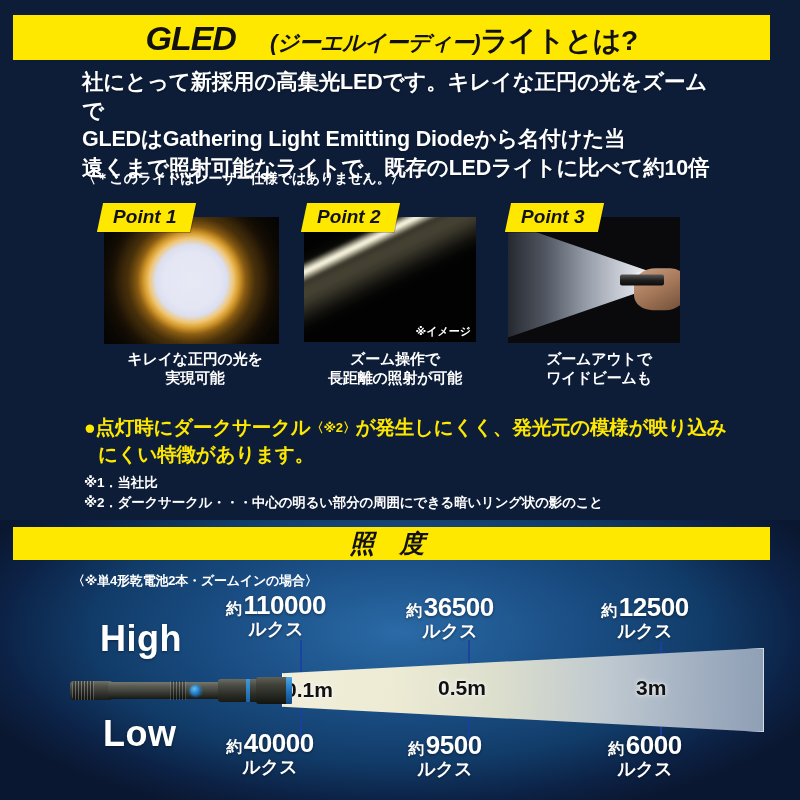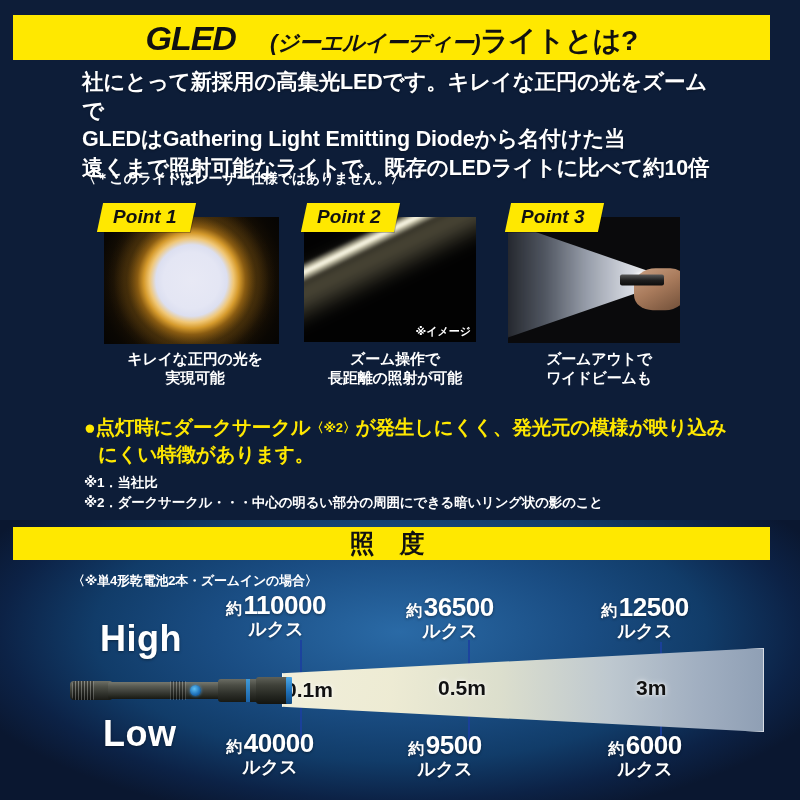--- a/index.html
+++ b/index.html
@@ -150,21 +150,21 @@
   .footnotes{
     position:absolute;left:84px;top:473px;z-index:3;
     color:#fff;font-size:13.5px;font-weight:bold;line-height:1.5;letter-spacing:-0.2px;
   }
 
   
   .secbar{
     position:absolute;left:13px;top:527px;width:757px;height:33px;
     background:#ffe800;display:flex;align-items:center;justify-content:center;z-index:3;
   }
-  .secbar span{color:#111;font-size:25px;font-weight:bold;letter-spacing:9px;}
+  .secbar span{color:#111;font-size:25px;font-weight:bold;letter-spacing:9px;font-style:italic;}
 
   .battnote{
     position:absolute;left:72px;top:572px;z-index:3;
     color:#fff;font-size:13px;font-weight:bold;letter-spacing:-0.2px;
   }
 
   
   .chart{position:absolute;left:0;top:592px;width:800px;height:208px;z-index:3;}
 
   .hl{position:absolute;color:#fff;font-weight:bold;font-size:36px;letter-spacing:0.5px;

